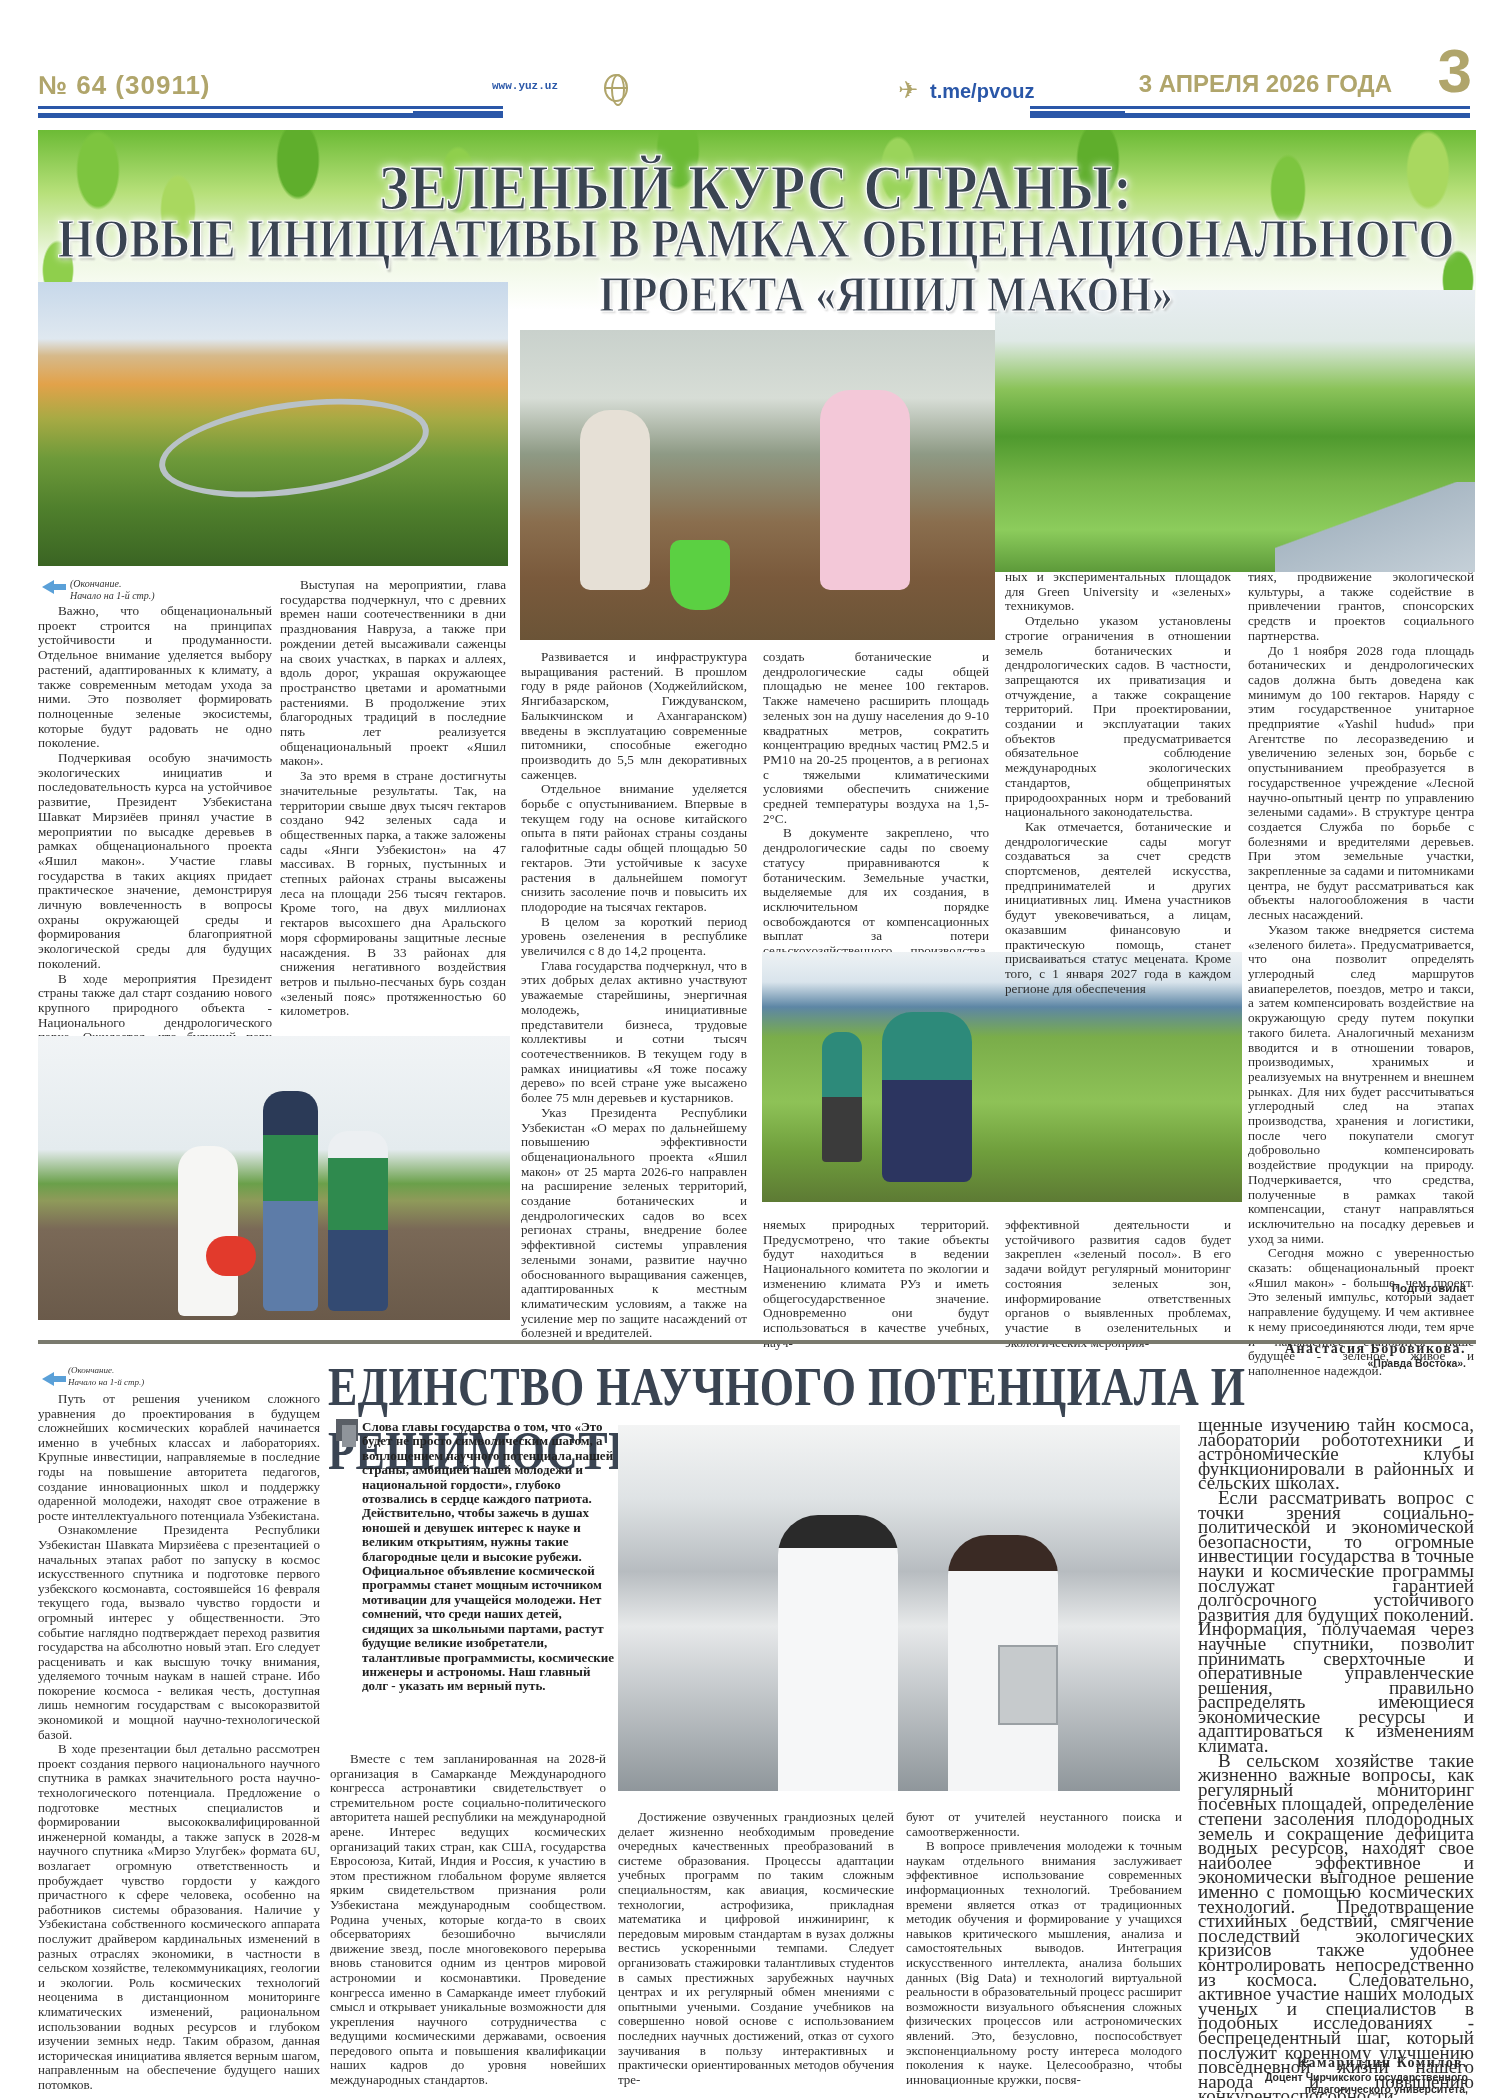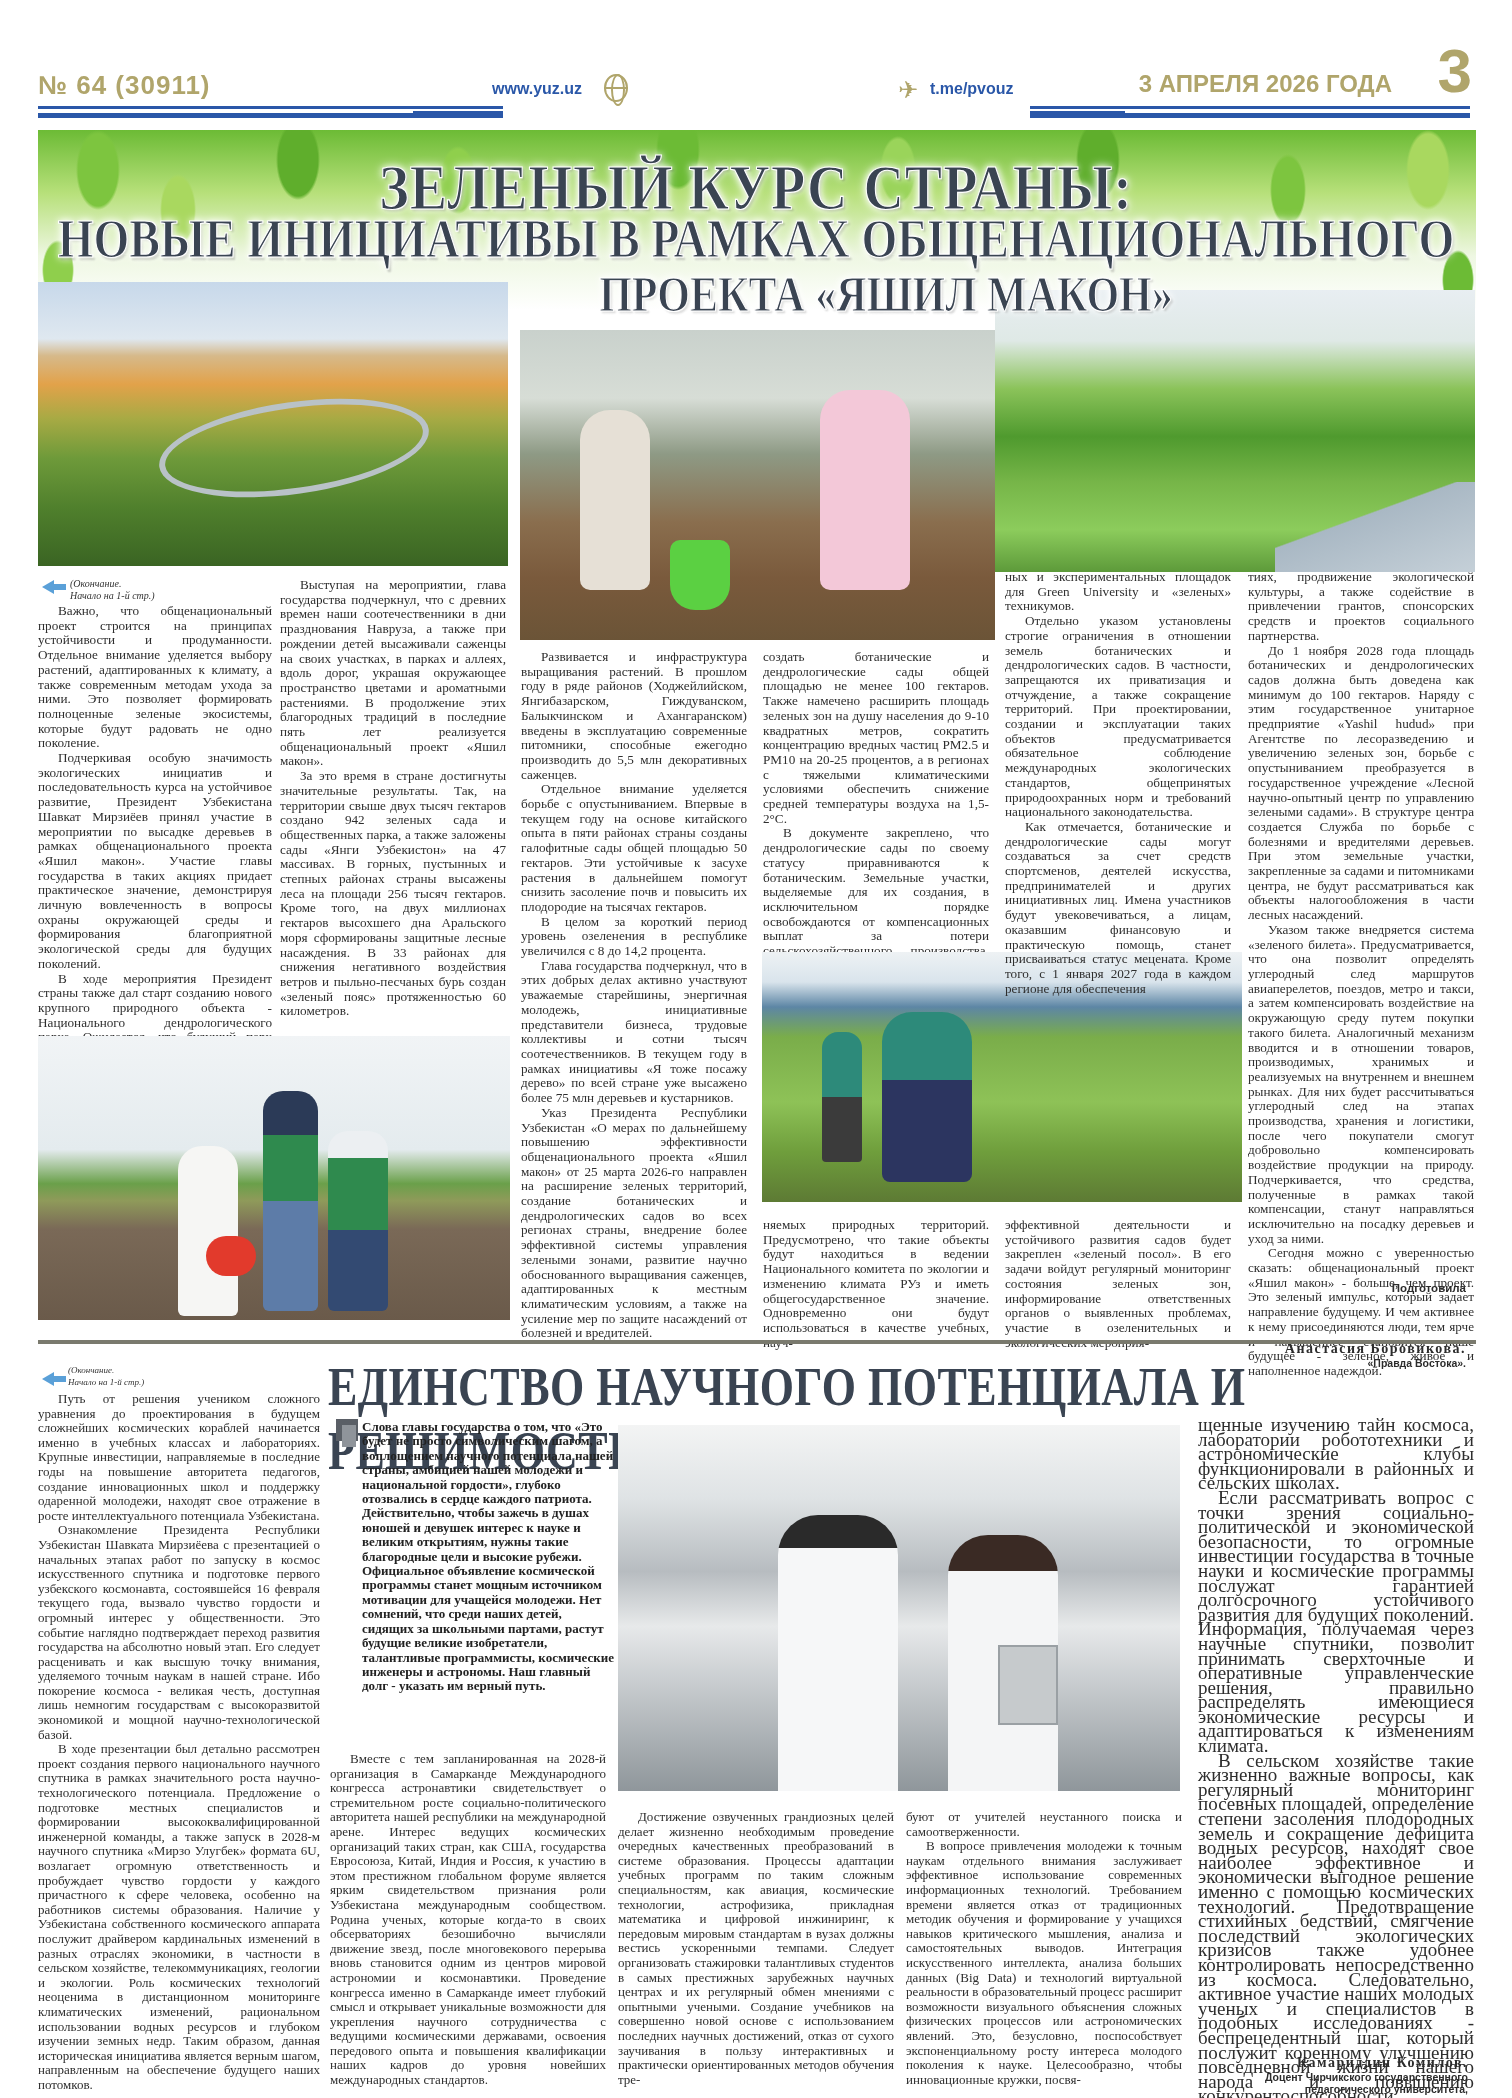--- a/index.html
+++ b/index.html
@@ -9,22 +9,22 @@
   
   .masthead { position: absolute; left: 0; top: 0; width: 1512px; height: 130px; }
   .issue { position: absolute; left: 38px; top: 70px; font-family: "Liberation Sans", sans-serif; font-weight: bold; font-size: 26px; color: #b0a56b; letter-spacing: 1px; }
   .date { position: absolute; right: 120px; top: 70px; font-family: "Liberation Sans", sans-serif; font-weight: bold; font-size: 24px; color: #b0a56b; }
   .page-num { position: absolute; right: 40px; top: 40px; font-family: "Liberation Sans", sans-serif; font-weight: bold; font-size: 62px; color: #b0a56b; line-height: 1; }
   .stripe { position: absolute; top: 106px; height: 12px; }
   .stripe-left { left: 38px; width: 465px; background: linear-gradient(#2a57a8 0 3px, #fff 3px 5px, #2a57a8 5px 100%); }
   .stripe-left::after { content:""; position:absolute; left:0; top:5px; width:375px; height:2px; background:#fff; }
   .stripe-right { left: 1030px; width: 440px; background: linear-gradient(#2a57a8 0 3px, #fff 3px 5px, #2a57a8 5px 100%); }
   .stripe-right::after { content:""; position:absolute; right:0; top:5px; width:345px; height:2px; background:#fff; }
-  .site { position: absolute; left: 492px; top: 80px; font-family: Liberation Sans, sans-serif; font-weight: bold; font-size: 16px; color: #2a57a8; }
-  .tg { position: absolute; left: 930px; top: 80px; font-family: "Liberation Sans", sans-serif; font-weight: bold; font-size: 16px; color: #2a57a8; }
+  .site { position: absolute; left: 492px; top: 80px; font-family: Liberation Mono, monospace; font-weight: bold; font-size: 11px; color: #2a57a8; }
+  .tg { position: absolute; left: 930px; top: 80px; font-family: "Liberation Sans", sans-serif; font-weight: bold; font-size: 20px; color: #2a57a8; }
   .globe { position: absolute; left: 604px; top: 74px; width: 24px; height: 28px; border: 2px solid #b0a56b; border-radius: 50%; }
   .globe::before { content:""; position:absolute; left:5px; top:-2px; width:10px; height:28px; border:2px solid #b0a56b; border-radius:50%; }
   .globe::after { content:""; position:absolute; left:-2px; top:11px; width:24px; height:2px; background:#b0a56b; }
   .plane { position: absolute; left: 898px; top: 76px; font-size: 24px; color: #b0a56b; font-family: "DejaVu Sans", sans-serif; }
   .logo { position: absolute; left: 663px; top: 35px; width: 190px; height: 78px; text-align: center; font-family: "DejaVu Sans", sans-serif; font-weight: bold; font-size: 34px; line-height: 38px; color: #444; letter-spacing: 2px; text-shadow: 1px 1px 0 #000, -1px -1px 0 #fff; -webkit-text-stroke: 1px #222; }
   .logo span { display: block; background: linear-gradient(#f5f5f5, #777 50%, #eee); -webkit-background-clip: text; color: transparent; }
 
   
   .banner { position: absolute; left: 38px; top: 130px; width: 1438px; height: 180px;
     background:

